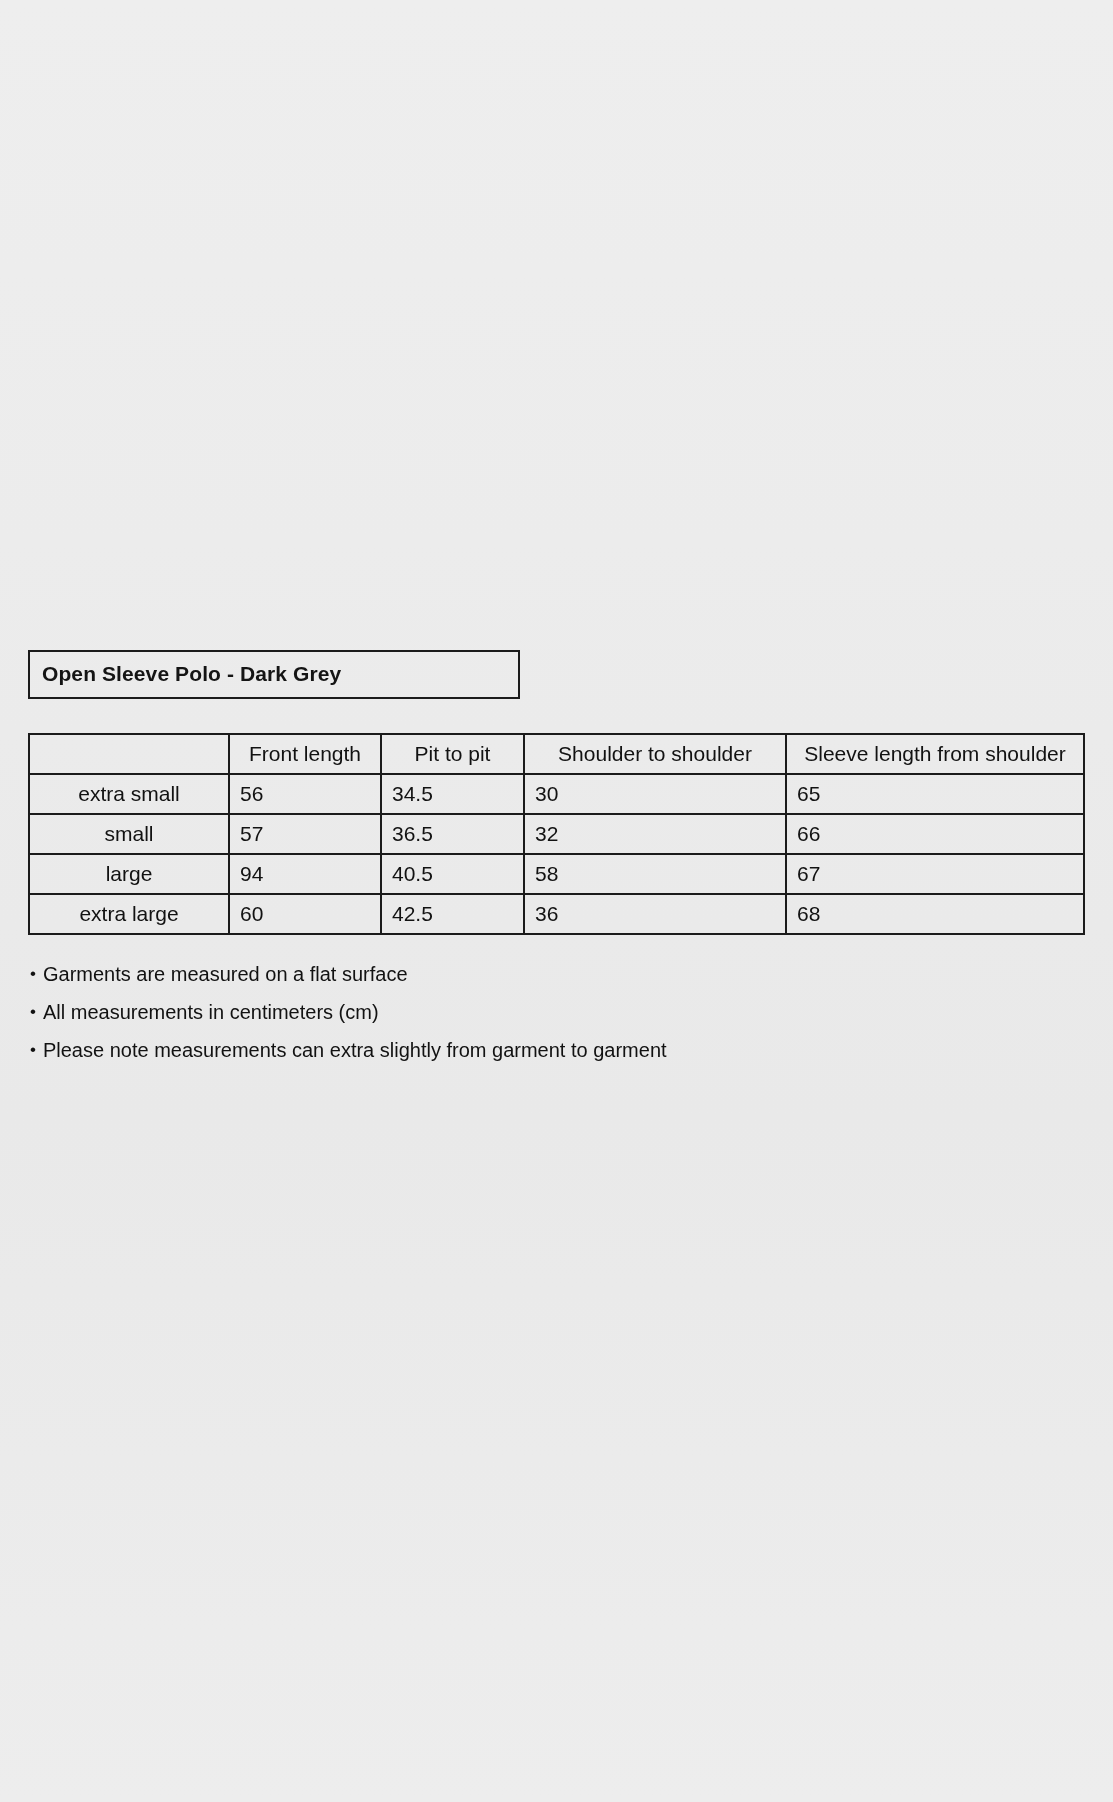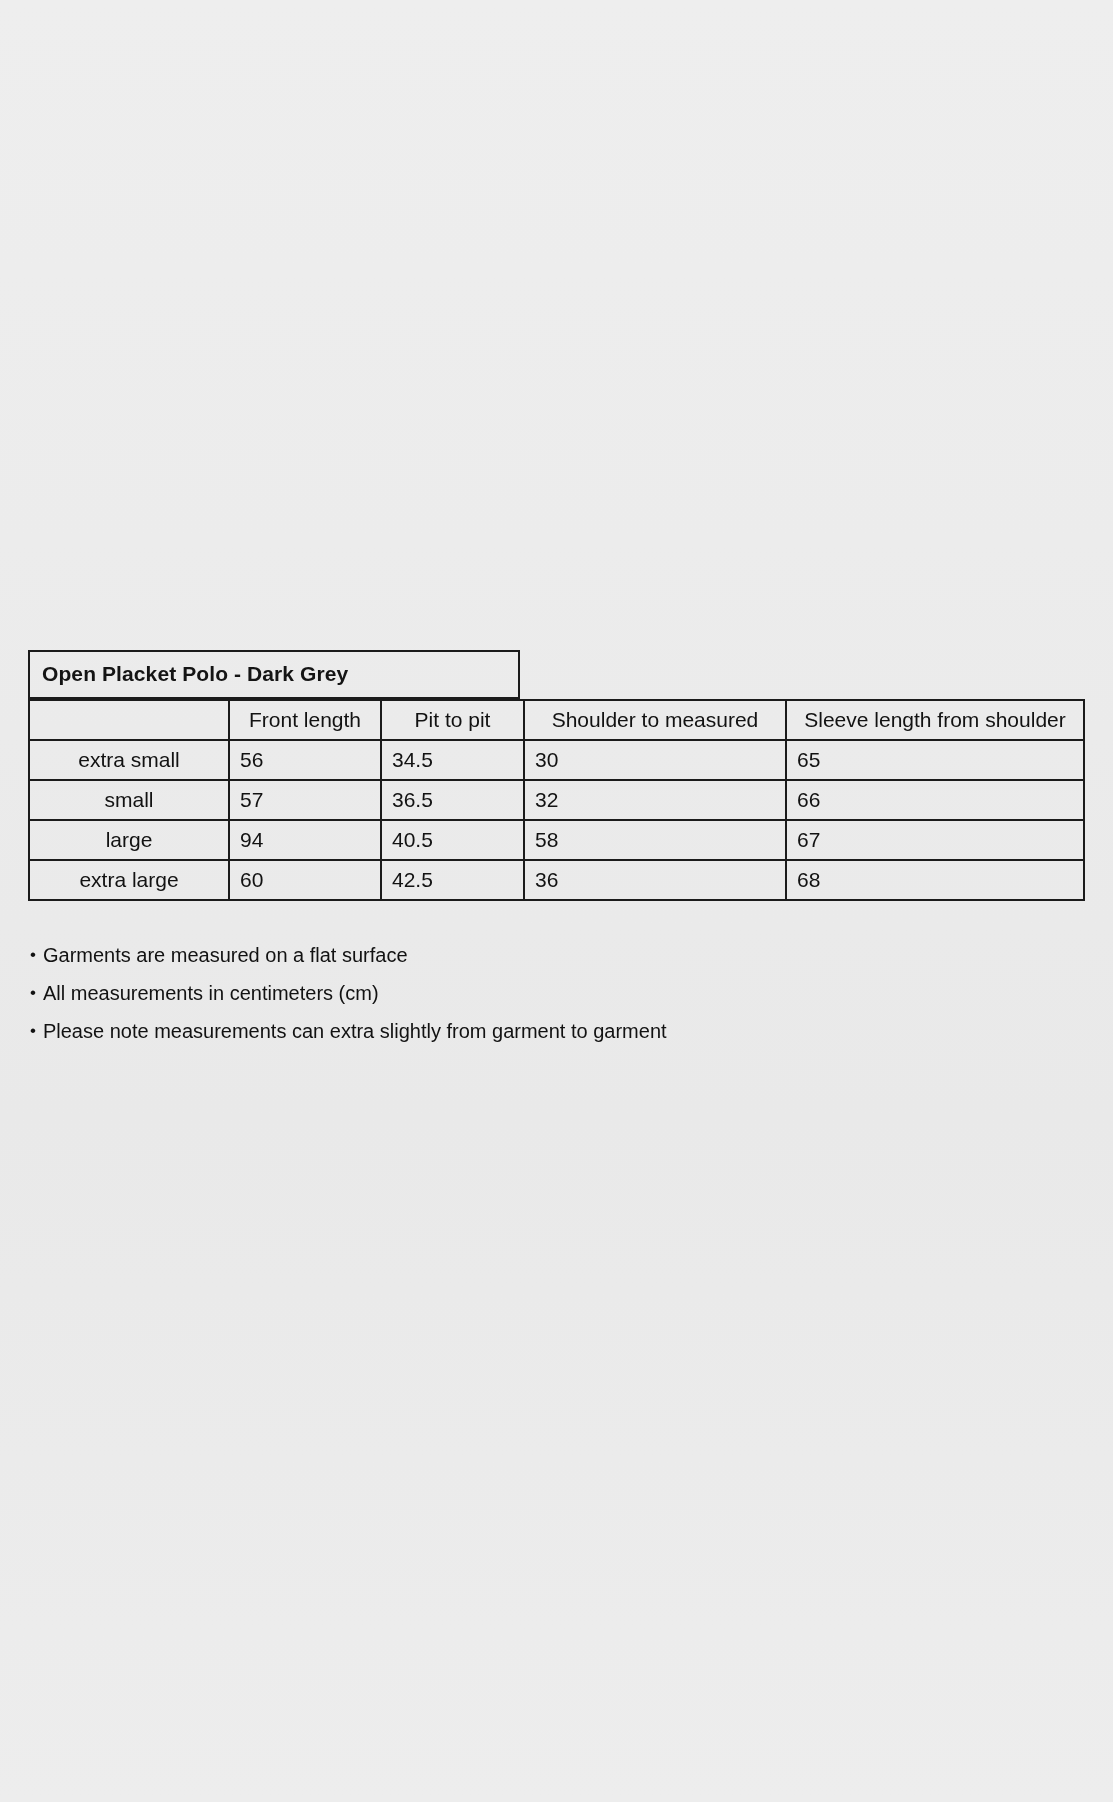--- a/index.html
+++ b/index.html
@@ -36,20 +36,21 @@
     background: transparent;
   }
   .title-box .title-text {
     font-size: 21px;
     font-weight: 600;
     letter-spacing: 0.1px;
     line-height: 1.1;
     color: #141414;
   }
   table.size-table {
+    margin-top: 34px;
     border-collapse: collapse;
     width: 1055px;
     table-layout: fixed;
   }
   table.size-table th,
   table.size-table td {
     border: 2px solid #1b1b1b;
     font-size: 21px;
     font-weight: 400;
     color: #121212;
@@ -71,21 +72,21 @@
   td.size-name {
     text-align: center;
   }
   td.num {
     text-align: left;
   }
   .corner-cell {
     border: 2px solid #1b1b1b;
   }
   .notes {
-    margin-top: 44px;
+    margin-top: 29px;
     padding-left: 2px;
   }
   .note-line {
     font-size: 20px;
     line-height: 1.0;
     color: #121212;
     margin-bottom: 18px;
     white-space: nowrap;
   }
   .bullet {
@@ -96,37 +97,37 @@
   }
 </style>
 </head>
 <body>
 
 <div class="bg-wash"></div>
 
 <div class="sheet">
 
   <div class="title-box">
-    <span class="title-text">Open Placket Polo - Dark Grey</span>
+    <span class="title-text">Open Sleeve Polo - Dark Grey</span>
   </div>
 
   <table class="size-table">
     <colgroup>
       <col class="col-size">
       <col class="col-front">
       <col class="col-pit">
       <col class="col-shoulder">
       <col class="col-sleeve">
     </colgroup>
     <thead>
       <tr>
         <th class="corner-cell"></th>
         <th>Front length</th>
         <th>Pit to pit</th>
-        <th>Shoulder to measured</th>
+        <th>Shoulder to shoulder</th>
         <th>Sleeve length from shoulder</th>
       </tr>
     </thead>
     <tbody>
       <tr>
         <td class="size-name">extra small</td>
         <td class="num">56</td>
         <td class="num">34.5</td>
         <td class="num">30</td>
         <td class="num">65</td>

